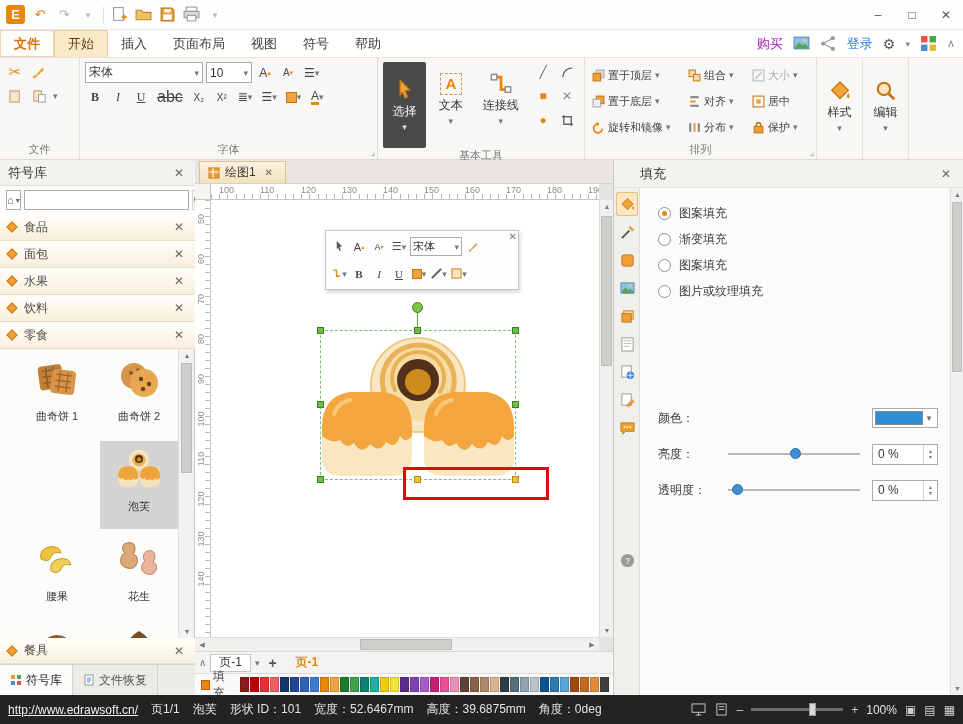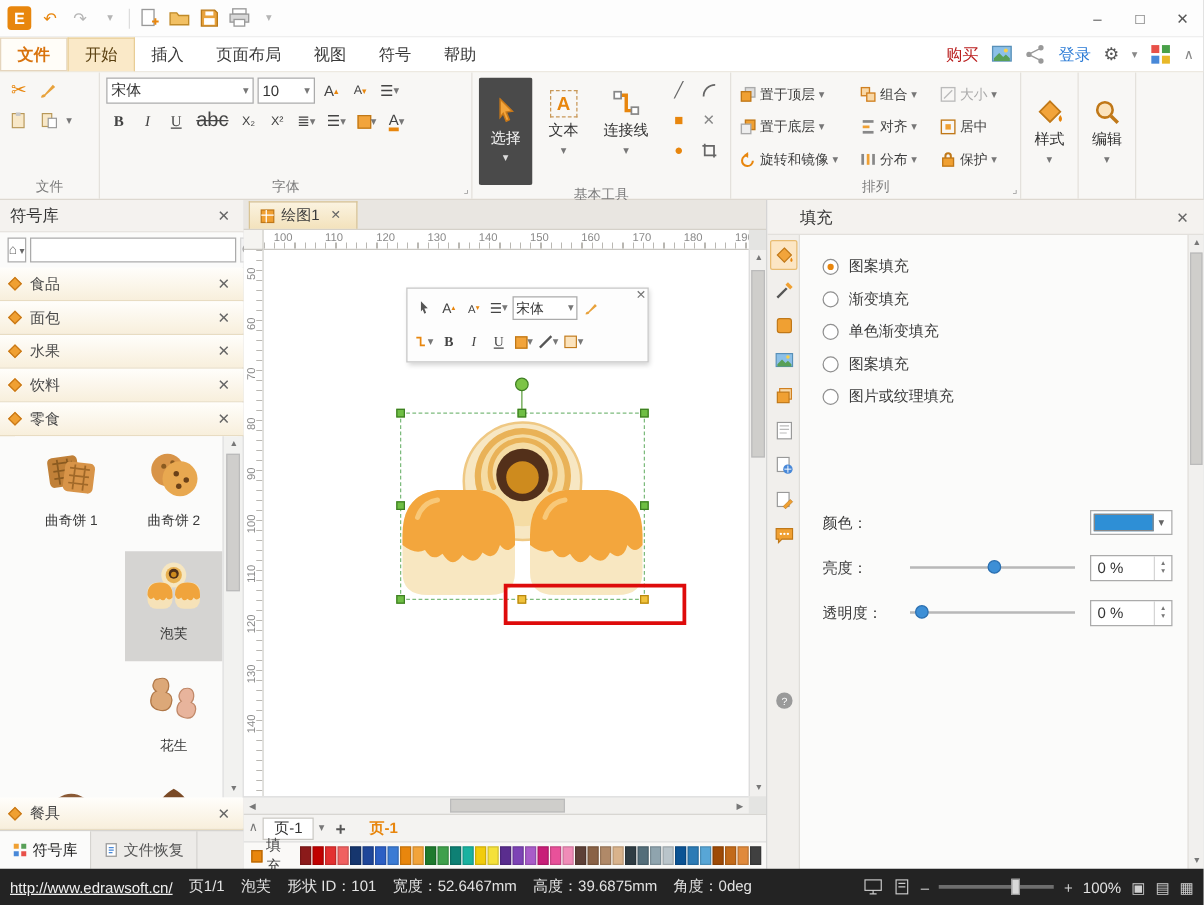--- a/index.html
+++ b/index.html
@@ -15,21 +15,21 @@
   .qsep{width:1px;height:16px;background:#DDD}
   .title-text{position:absolute;left:0;right:0;text-align:center;font-size:13px;color:#222;pointer-events:none}
   .winctl{margin-left:auto;display:flex}
   .wbtn{width:34px;height:29px;display:flex;align-items:center;justify-content:center;color:#555;font-size:12px}
   
   .menubar{position:absolute;left:0;top:30px;width:963px;height:28px;background:#FFFFFF;border-bottom:1px solid #E8E2D8;display:flex;align-items:stretch}
   .mtab{padding:0 13px;display:flex;align-items:center;font-size:13px;color:#3A3A3A}
   .mtab.file{color:#D9730D;border:1px solid #E5D5BD;background:#FFFDF8;font-weight:bold}
   .mtab.active{background:#FAE9C8;border:1px solid #E8CD96;border-bottom:none;color:#5A4010}
   .mright{margin-left:auto;display:flex;align-items:center;gap:10px;padding-right:8px}
-  .buy{color:#b91c1c;font-size:13px}
+  .buy{color:#a21caf;font-size:13px}
   .login{color:#2B7BD6;font-size:13px}
   .micon{width:17px;height:17px}
   .chev{color:#888;font-size:11px}
   
   .ribbon{position:absolute;left:0;top:58px;width:963px;height:102px;background:#F8F7F5;border-bottom:1px solid #DDD8D0;display:flex}
   .group{position:relative;border-right:1px solid #E4E1DC;display:flex;flex-direction:column}
   .gbody{flex:1;padding:4px 5px 0 5px}
   .glabel{height:17px;text-align:center;font-size:11px;color:#7A7A7A;position:relative}
   .launcher{position:absolute;right:2px;bottom:2px;font-size:9px;color:#999}
   .rrow{display:flex;align-items:center;gap:3px;margin-bottom:4px}
@@ -540,20 +540,27 @@
             <g>
                 <rect x="3" y="19" width="20" height="21" rx="7" fill="#F6E2B8"></rect>
                 <path d="M3 29q0-10 10-10q10 0 10 10l0 2q-3 3-5 0q-2 4-5 1q-3 3-5-1q-3 3-5-2z" fill="#F0A43C"></path>
               </g>
             <g transform="translate(22,0)">
                 <rect x="3" y="19" width="20" height="21" rx="7" fill="#F6E2B8"></rect>
                 <path d="M3 29q0-10 10-10q10 0 10 10l0 2q-3 3-5 0q-2 4-5 1q-3 3-5-1q-3 3-5-2z" fill="#F0A43C"></path>
               </g>
           </svg>
           <span class="sym-label">泡芙</span>
+        </div>
+        <div class="sym-cell" style="left:6px;top:182px">
+          <svg class="sym-ic" viewBox="0 0 48 44">
+            <path d="M8 22q-2-10 8-12q10-2 12 6q-8-2-10 4q-2 6-10 2z" fill="#EFC23F" stroke="#C89820"></path>
+            <path d="M18 34q-2-10 8-12q10-2 12 6q-8-2-10 4q-2 6-10 2z" fill="#F0CC58" stroke="#C89820"></path>
+          </svg>
+          <span class="sym-label">腰果</span>
         </div>
         <div class="sym-cell" style="left:88px;top:182px">
           <svg class="sym-ic" viewBox="0 0 48 44">
             <path d="M12 6q8-2 8 6q0 3-2 5q6 2 4 9q-2 7-10 5q-8-2-6-10q1-4 4-5q-4-3-2-7q1-3 4-3z" fill="#DCA878" stroke="#B07848"></path>
             <path d="M32 14q8-2 8 6q0 3-2 5q5 2 3 8q-2 6-9 4q-7-2-5-9q1-3 3-4q-3-3-1-7q1-2 3-3z" fill="#E8B49C" stroke="#C08868"></path>
           </svg>
           <span class="sym-label">花生</span>
         </div>
         <div class="sym-cell" style="left:6px;top:272px">
           <svg class="sym-ic" viewBox="0 0 48 44">
@@ -872,24 +879,20 @@
             <div class="radio-row">
               <span class="radio sel"></span>
               <span class="radio-label">图案填充</span>
             </div>
             <div class="radio-row">
               <span class="radio"></span>
               <span class="radio-label">渐变填充</span>
             </div>
             <div class="radio-row">
               <span class="radio"></span>
-              <span class="radio-label">单色渐变填充</span>
-            </div>
-            <div class="radio-row">
-              <span class="radio"></span>
               <span class="radio-label">图案填充</span>
             </div>
             <div class="radio-row">
               <span class="radio"></span>
               <span class="radio-label">图片或纹理填充</span>
             </div>
           </div>
 
         <div class="rp-row" style="top:218px">
           <span class="rp-lab">颜色：</span>

